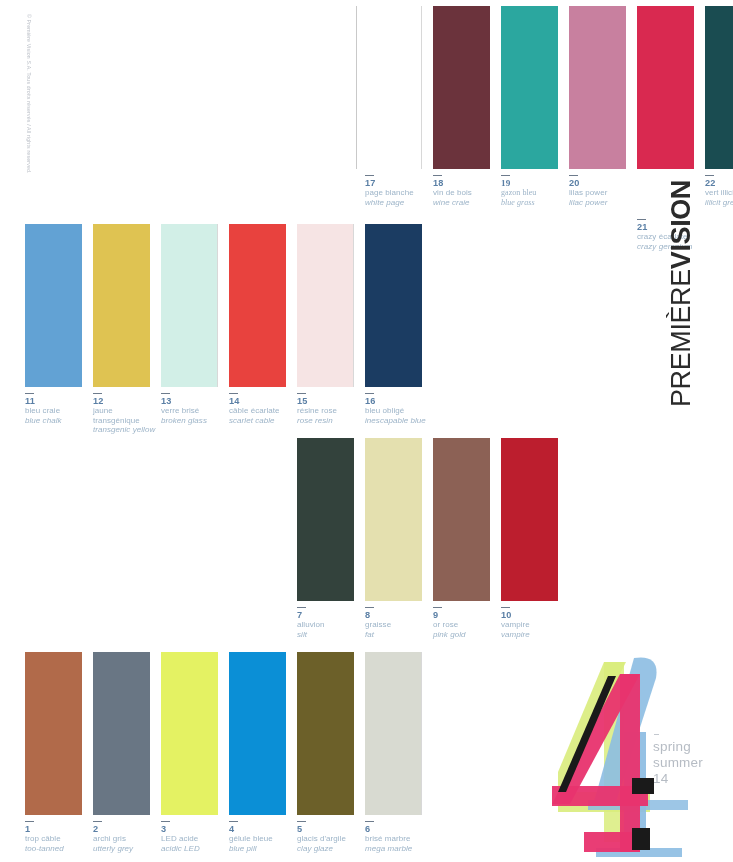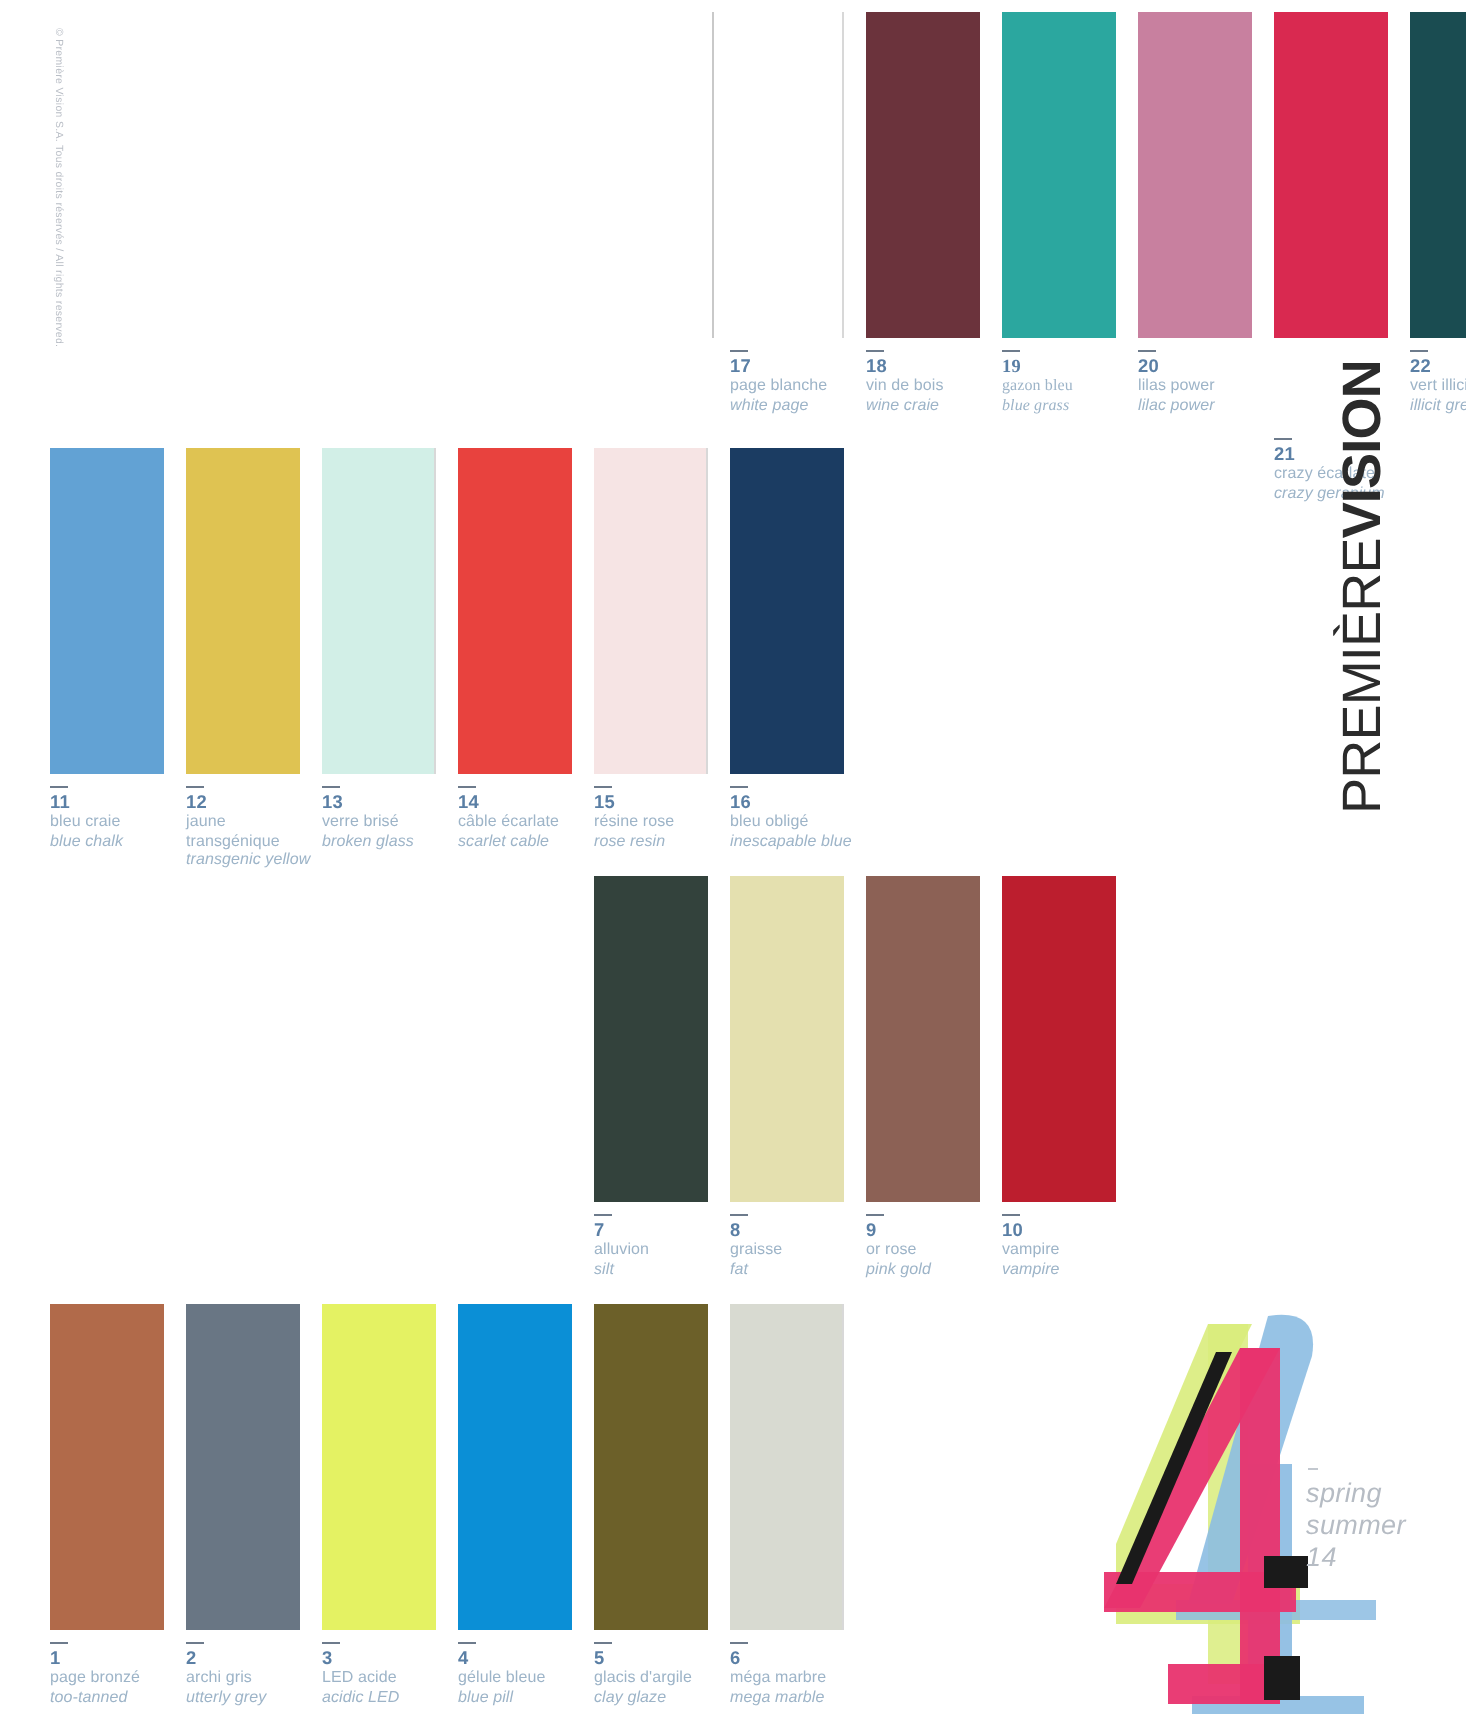--- a/index.html
+++ b/index.html
@@ -78,21 +78,21 @@
     letter-spacing:-0.4px;
     color:#2b2b2b;
     white-space:nowrap;
     text-align:center;
     font-family:"Liberation Sans", sans-serif;
   }
   .brand .light{font-weight:normal;}
   .brand .heavy{font-weight:bold;}
 
   
-  .logo-wrap{position:absolute;left:548px;top:652px;width:185px;height:210px;font-style:italic;}
+  .logo-wrap{position:absolute;left:548px;top:652px;width:185px;height:210px;}
   .logo-svg{position:absolute;left:0;top:0;}
   .season{
     position:absolute;
     left:105px;top:82px;
     font-size:13.5px;
     line-height:16px;
     color:#b6bcc4;
     letter-spacing:.2px;
   }
   .season .tick{
@@ -218,21 +218,21 @@
       <div class="label" style="left: 501px; top: 607px;">
         <div class="rule"></div>
         <div class="num">10</div>
         <div class="fr">vampire</div>
         <div class="en">vampire</div>
       </div>
       <div class="swatch chip" style="left: 25px; top: 652px; height: 163px; background: rgb(177, 106, 74);"></div>
       <div class="label" style="left: 25px; top: 821px;">
         <div class="rule"></div>
         <div class="num">1</div>
-        <div class="fr">page bronzé</div>
+        <div class="fr">trop câble</div>
         <div class="en">too-tanned</div>
       </div>
       <div class="swatch chip" style="left: 93px; top: 652px; height: 163px; background: rgb(105, 118, 132);"></div>
       <div class="label" style="left: 93px; top: 821px;">
         <div class="rule"></div>
         <div class="num">2</div>
         <div class="fr">archi gris</div>
         <div class="en">utterly grey</div>
       </div>
       <div class="swatch chip" style="left: 161px; top: 652px; height: 163px; background: rgb(228, 242, 99);"></div>
@@ -253,21 +253,21 @@
       <div class="label" style="left: 297px; top: 821px;">
         <div class="rule"></div>
         <div class="num">5</div>
         <div class="fr">glacis d'argile</div>
         <div class="en">clay glaze</div>
       </div>
       <div class="swatch chip bordered" style="left: 365px; top: 652px; height: 163px; background: rgb(216, 218, 209);"></div>
       <div class="label" style="left: 365px; top: 821px;">
         <div class="rule"></div>
         <div class="num">6</div>
-        <div class="fr">méga marbre</div>
+        <div class="fr">brisé marbre</div>
         <div class="en">mega marble</div>
       </div>
     </div>
 
   <div class="brand">
     <span class="light">PREMIÈRE</span><span class="heavy">VISION</span>
   </div>
 
   <div class="logo-wrap">
     <svg class="logo-svg" width="185" height="210" viewBox="0 0 185 210">

